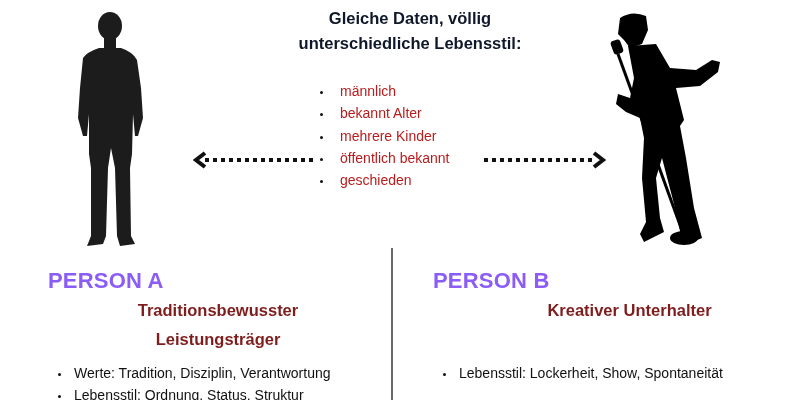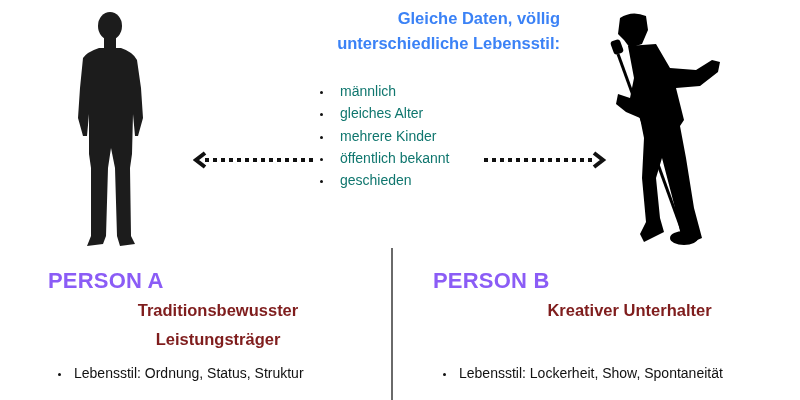--- a/index.html
+++ b/index.html
@@ -1,19 +1,19 @@
 <!DOCTYPE html>
 <html><head>
 <meta charset="utf-8">
 <style>
   html, body { margin:0; padding:0; background:#ffffff; }
   body { width:800px; height:400px; position:relative; overflow:hidden; font-family:"Liberation Sans", sans-serif; }
   .abs { position:absolute; }
-  .headline { left:260px; top:6px; width:300px; text-align:right; color:#3b82f6; font-weight:bold; font-size:16.5px; line-height:25px; }
-  .midlist { left:318px; top:80px; margin:0; padding:0; list-style:none; color:#0f766e; font-size:14px; }
+  .headline { left:260px; top:6px; width:300px; text-align:center; color:#0f172a; font-weight:bold; font-size:16.5px; line-height:25px; }
+  .midlist { left:318px; top:80px; margin:0; padding:0; list-style:none; color:#b91c1c; font-size:14px; }
   .midlist li { height:22.3px; line-height:22px; position:relative; padding-left:22px; }
   .midlist li::before { content:""; position:absolute; left:2px; top:11px; width:3px; height:3px; background:#111; border-radius:50%; }
   .arrow { top:150px; height:20px; }
   .divider { left:391px; top:248px; width:2px; height:152px; background:#6a6a6a; }
   .ptitle { font-weight:bold; font-size:22px; color:#8b5cf6; letter-spacing:0.2px; }
   .psub { font-weight:bold; font-size:16.5px; color:#7f1d1d; line-height:29px;text-align:center; }
   .plist { margin:0; padding:0; list-style:none; font-size:14px; color:#111; }
   .plist li { position:relative; padding-left:26px; height:22px; line-height:22px; white-space:nowrap; }
   .plist li::before { content:""; position:absolute; left:10px; top:11px; width:3px; height:3px; background:#111; border-radius:50%; }
 </style>
@@ -28,21 +28,21 @@
   </g>
 </svg>
 
 <div class="abs headline">
   <div>Gleiche Daten, völlig</div>
   <div>unterschiedliche Lebensstil:</div>
 </div>
 
 <ul class="abs midlist">
   <li>männlich</li>
-  <li>gleiches Alter</li>
+  <li>bekannt Alter</li>
   <li>mehrere Kinder</li>
   <li>öffentlich bekannt</li>
   <li>geschieden</li>
 </ul>
 
 <svg class="abs arrow" style="left:193px;" width="122" height="20" viewBox="0 0 122 20">
   <path d="M12 3 L3 10 L12 17" fill="none" stroke="#111" stroke-width="4" stroke-linejoin="miter"></path>
   <line x1="12" y1="10" x2="120" y2="10" stroke="#111" stroke-width="4" stroke-dasharray="4 4"></line>
 </svg>
 
@@ -65,20 +65,21 @@
   </g>
 </svg>
 
 <div class="abs divider"></div>
 
 <div class="abs" style="left:48px;top:268px;width:340px;">
   <div class="ptitle">PERSON A</div>
   <div class="psub" style="margin-top:2px;">Traditionsbewusster</div>
   <div class="psub">Leistungsträger</div>
   <ul class="plist" style="margin-top:8px;">
+    <li>Werte: Tradition, Disziplin, Verantwortung</li>
     <li>Lebensstil: Ordnung, Status, Struktur</li>
   </ul>
 </div>
 
 <div class="abs" style="left:433px;top:268px;width:360px;">
   <div class="ptitle">PERSON B</div>
   <div class="psub" style="margin-top:2px;margin-left:33px;">Kreativer Unterhalter</div>
   <ul class="plist" style="margin-top:37px;">
     <li>Lebensstil: Lockerheit, Show, Spontaneität</li>
   </ul>

